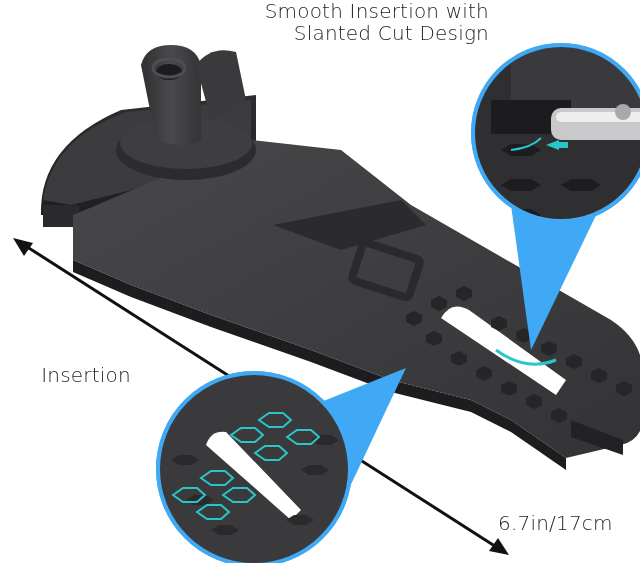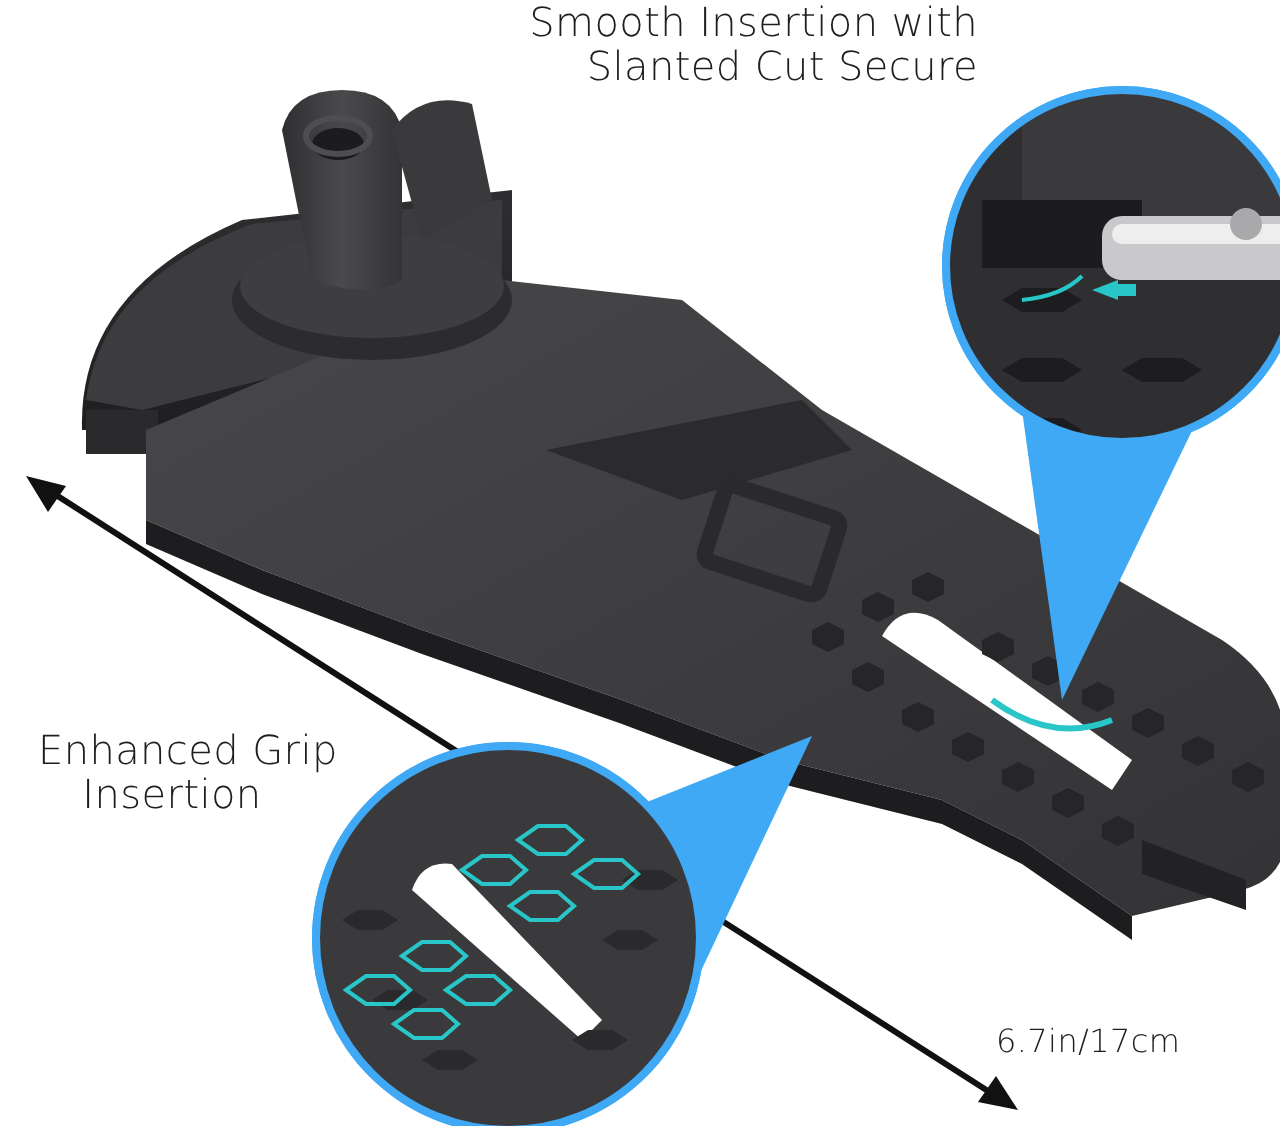--- a/index.html
+++ b/index.html
@@ -2,21 +2,21 @@
 <html><head>
 <meta charset="utf-8">
 <style>
   html, body { margin: 0; padding: 0; background: #ffffff; }
   body { width: 640px; height: 563px; position: relative; overflow: hidden;
          font-family: "DejaVu Sans", "Liberation Sans", sans-serif; }
   .stage { position: absolute; left: 11px; top: 0; width: 640px; height: 563px; }
   .label { position: absolute; color: #1e1e1e; font-weight: 300; letter-spacing: 0.2px; line-height: 1.12; }
   .label-top { right: 162px; top: 0px; text-align: right; font-size: 20px; }
   .label-left { left: 8px; top: 364px; text-align: center; font-size: 20px; width: 134px; }
-  .label-dim { left: 487px; top: 512px; font-size: 16px; }
+  .label-dim { left: 487px; top: 512px; font-size: 20px; }
   .label span { display: block; white-space: nowrap; }
   svg { position: absolute; left: 0; top: 0; }
 </style>
 </head>
 <body>
 
 <div class="stage">
 <svg width="640" height="563" viewBox="0 0 640 563">
   <defs>
     <linearGradient id="topface" x1="0" y1="0" x2="1" y2="1">
@@ -141,22 +141,21 @@
         <polygon points="212,495 222,488 236,488 244,495 236,502 222,502"></polygon>
         <polygon points="186,512 196,505 210,505 218,512 210,519 196,519"></polygon>
       </g>
     </g>
     <circle cx="243" cy="469" r="96" fill="none" stroke="#3fa9f5" stroke-width="4"></circle>
   </g>
 </svg>
 
 <div class="label label-top">
   <span>Smooth Insertion with</span>
-  <span>Slanted Cut Secure</span>
+  <span>Slanted Cut Design</span>
 </div>
 
 <div class="label label-left">
-  <span>Enhanced Grip</span>
   <span>Insertion</span>
 </div>
 
 <div class="label label-dim">6.7in/17cm</div>
 </div>
 
 </body></html>

